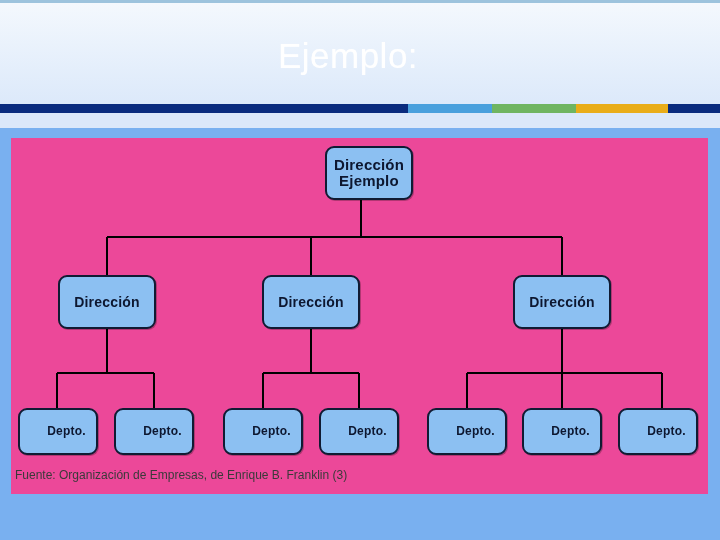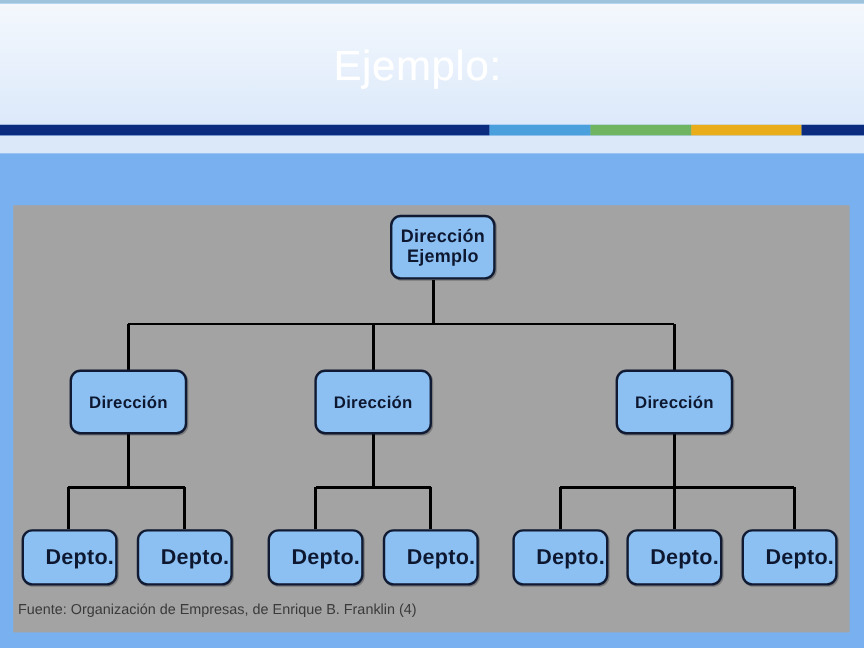--- a/index.html
+++ b/index.html
@@ -69,22 +69,21 @@
     left: 0; top: 128px;
     width: 720px; height: 412px;
     background: #79b0f0;
   }
 
   
   #panel {
     position: absolute;
     left: 11px; top: 138px;
     width: 697px; height: 356px;
-    background: #a3a3a3;
-    margin-top: 33px;
+    background: #ec4899;
   }
   #chart {
     position: absolute;
     left: 0; top: 0;
     width: 697px; height: 356px;
   }
 
   
   .node {
     position: absolute;
@@ -97,21 +96,21 @@
     justify-content: center;
     text-align: center;
     font-weight: bold;
     color: #0d1730;
     line-height: 1.05;
     letter-spacing: 0.2px;
     box-shadow: 1px 1px 0 rgba(0,0,0,0.25);
   }
   .node.lvl1 { font-size: 15px; }
   .node.lvl2 { font-size: 14px; }
-  .node.lvl3 { font-size: 18px; padding-left: 17px; }
+  .node.lvl3 { font-size: 12px; padding-left: 17px; }
 
   
   .caption {
     position: absolute;
     left: 4px; top: 330px;
     font-size: 12px;
     color: #3a3a3a;
     font-family: "Liberation Sans", sans-serif;
     white-space: nowrap;
   }
@@ -198,16 +197,16 @@
     <div class="node lvl3" style="left:416px; top:270px; width:80px; height:47px;">
       <span>Depto.</span>
     </div>
     <div class="node lvl3" style="left:511px; top:270px; width:80px; height:47px;">
       <span>Depto.</span>
     </div>
     <div class="node lvl3" style="left:607px; top:270px; width:80px; height:47px;">
       <span>Depto.</span>
     </div>
 
-    <div class="caption">Fuente: Organización de Empresas, de Enrique B. Franklin (4)</div>
+    <div class="caption">Fuente: Organización de Empresas, de Enrique B. Franklin (3)</div>
 
   </div>
 </div>
 
 </body></html>

